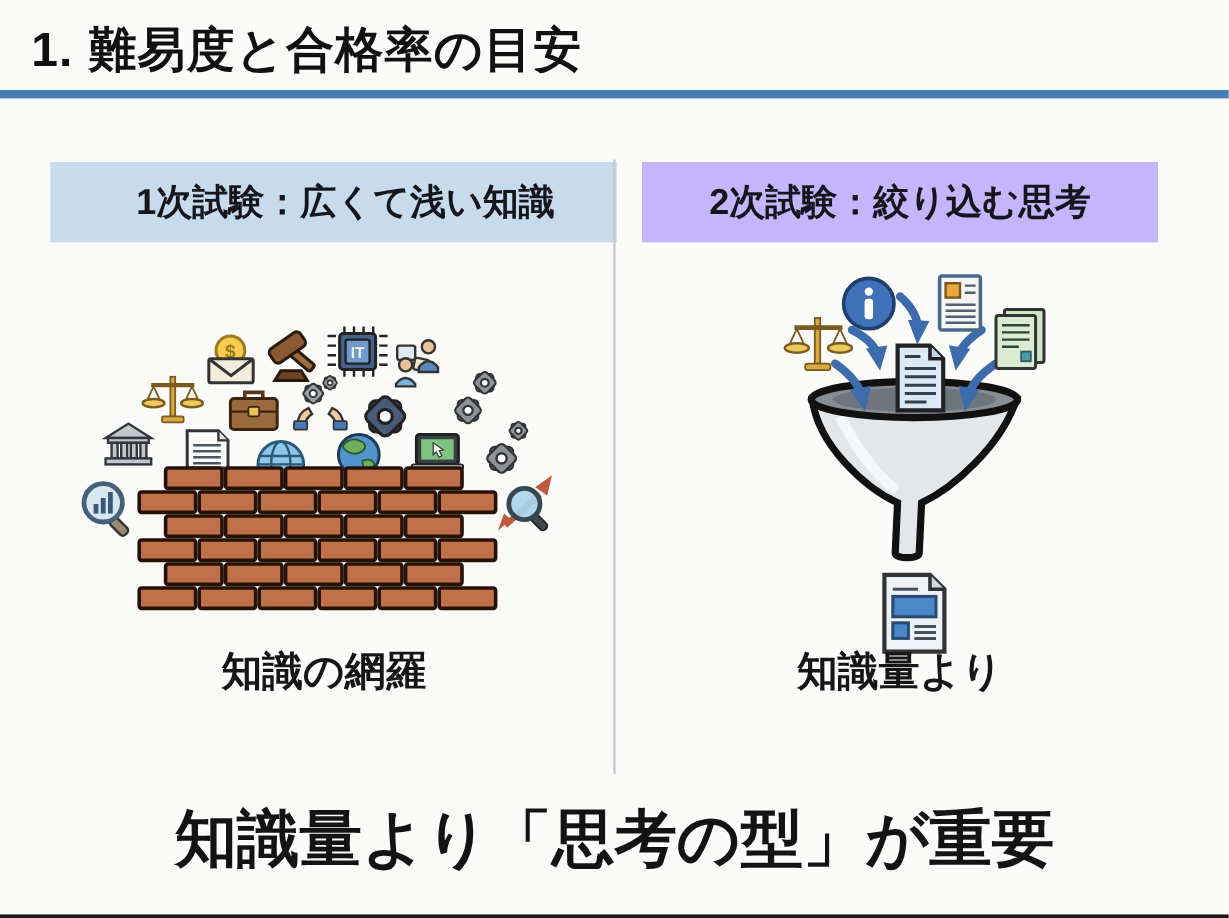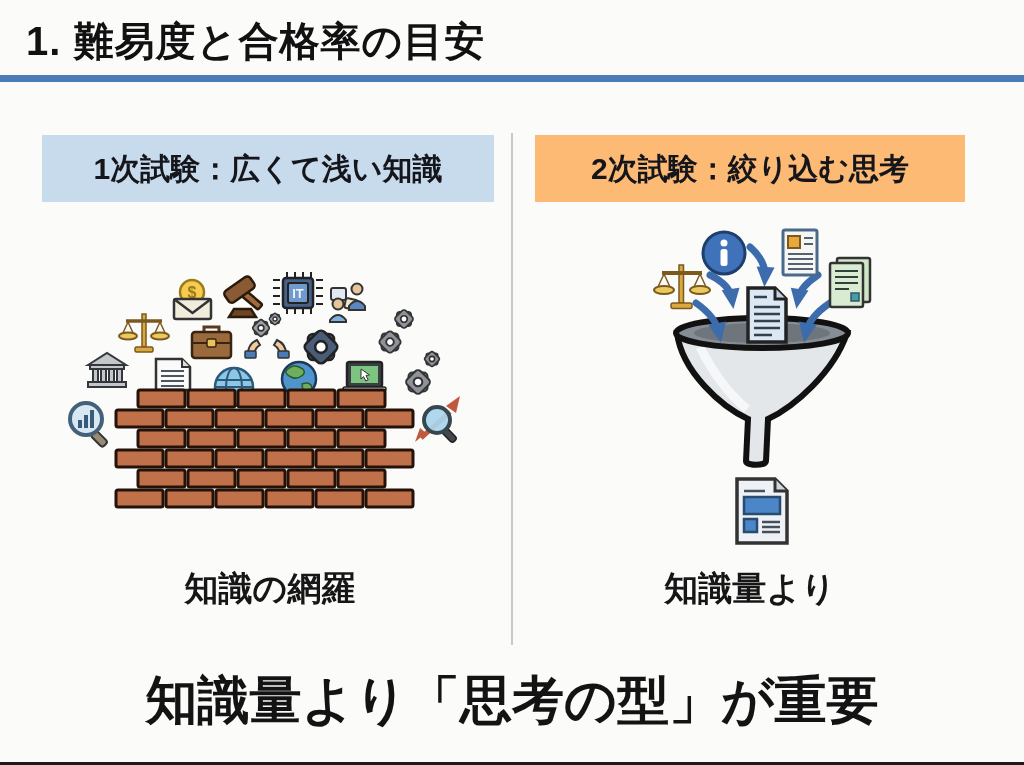--- a/index.html
+++ b/index.html
@@ -12,28 +12,28 @@
   .abs{position:absolute;}
   .slide-title{
     left:26px;top:14px;width:960px;
     font-size:40px;font-weight:bold;letter-spacing:1px;color:#111;
   }
   .title-rule{left:0;top:75px;width:1024px;height:7px;background:#4a7db8;}
   .panel-header{
     top:135px;height:67px;line-height:67px;text-align:center;
     font-size:30px;font-weight:bold;color:#15151c;
   }
-  .panel-header.left{left:42px;width:452px;background:#c7dbec;}
-  .panel-header.right{left:535px;width:430px;background:#fdba74;}
+  .panel-header.left{left:42px;width:452px;background:#c7dbec;padding-left:20px;}
+  .panel-header.right{left:535px;width:430px;background:#c4b5fd;}
   .v-divider{left:511px;top:133px;width:2px;height:512px;background:#c9c9c9;}
   .illus{overflow:visible;}
   .illus.left{left:40px;top:262px;width:460px;height:290px;}
   .illus.right{left:550px;top:225px;width:400px;height:330px;}
   .caption{
-    top:564px;height:48px;line-height:48px;text-align:center;
+    top:536px;height:48px;line-height:48px;text-align:center;
     font-size:34px;font-weight:bold;color:#161616;
   }
   .caption.left{left:40px;width:460px;}
   .caption.right{left:535px;width:430px;}
   .bottom-statement{
     left:0;top:668px;width:1024px;height:64px;line-height:64px;
     text-align:center;font-size:52px;font-weight:bold;color:#131313;
   }
   .bottom-edge{left:0;bottom:0;width:1024px;height:3px;background:#1c1c1c;}
   svg{display:block;}

